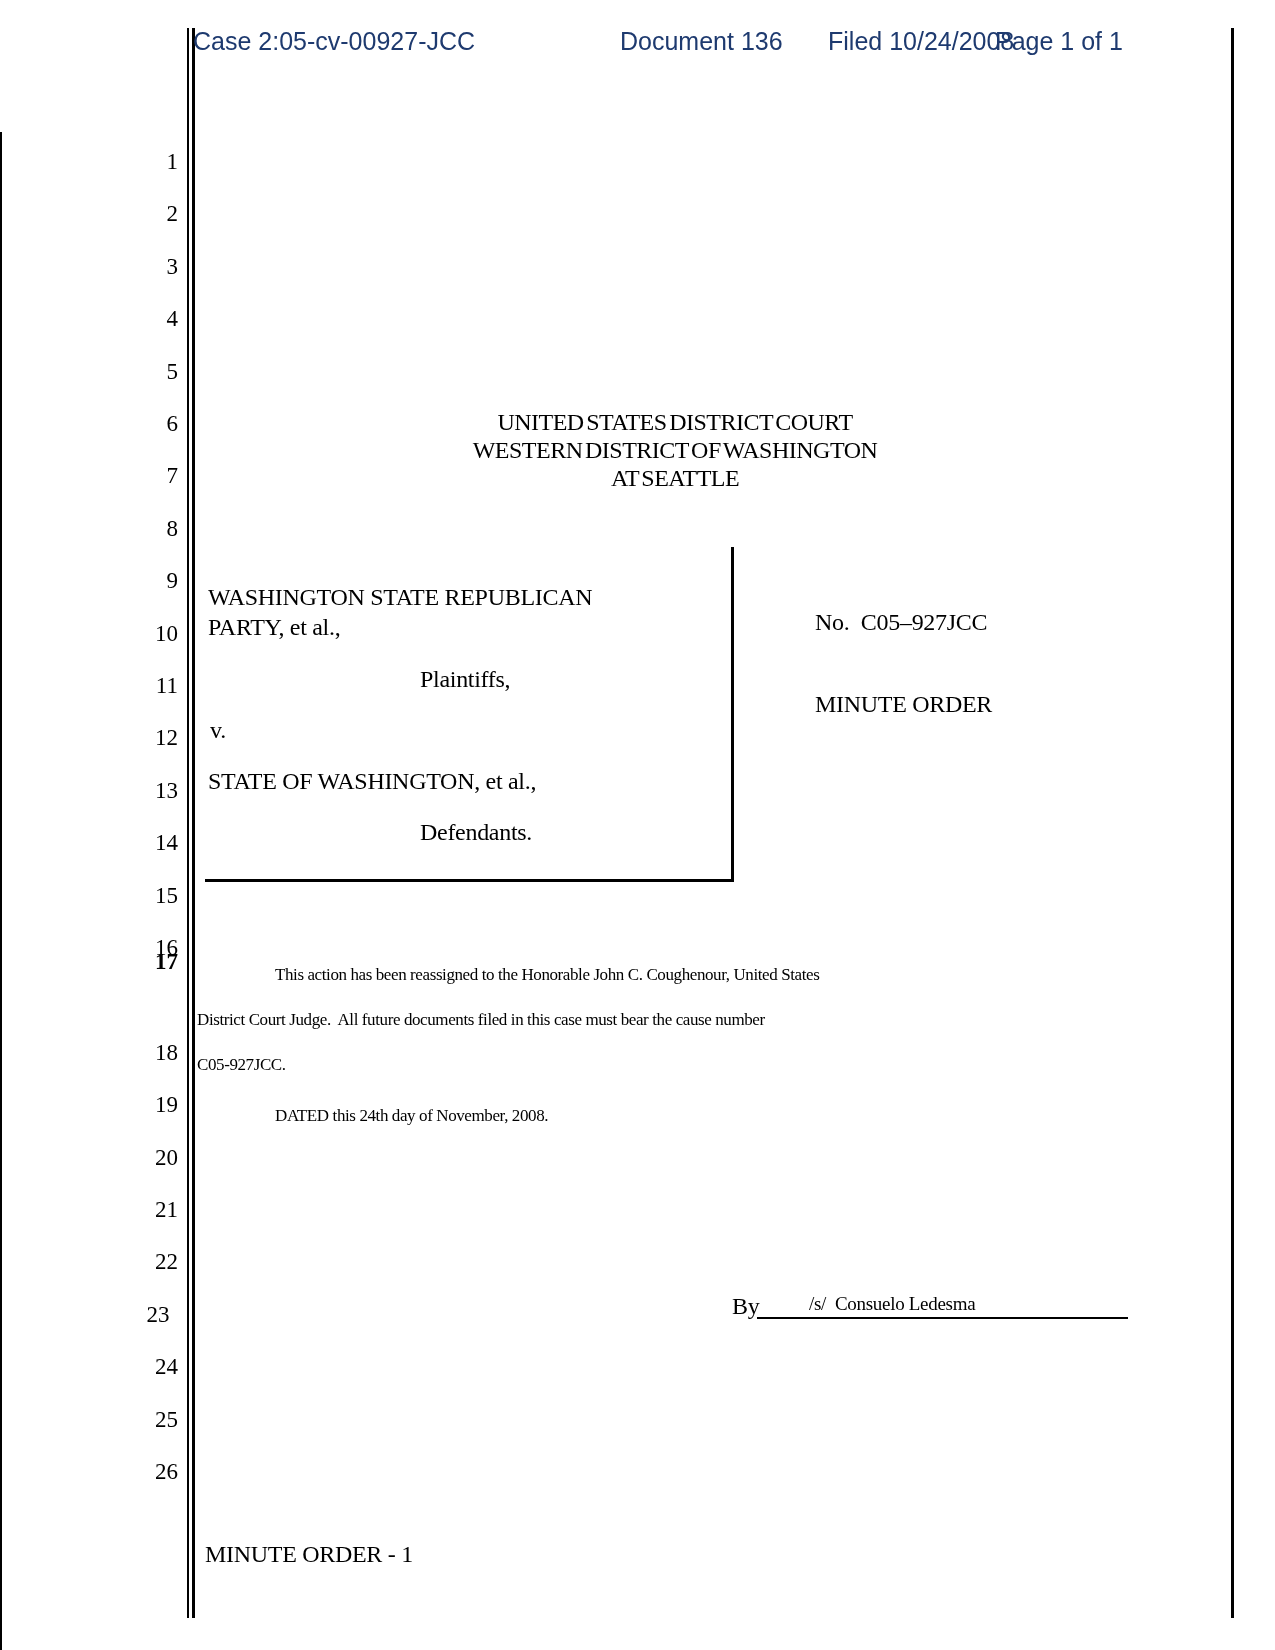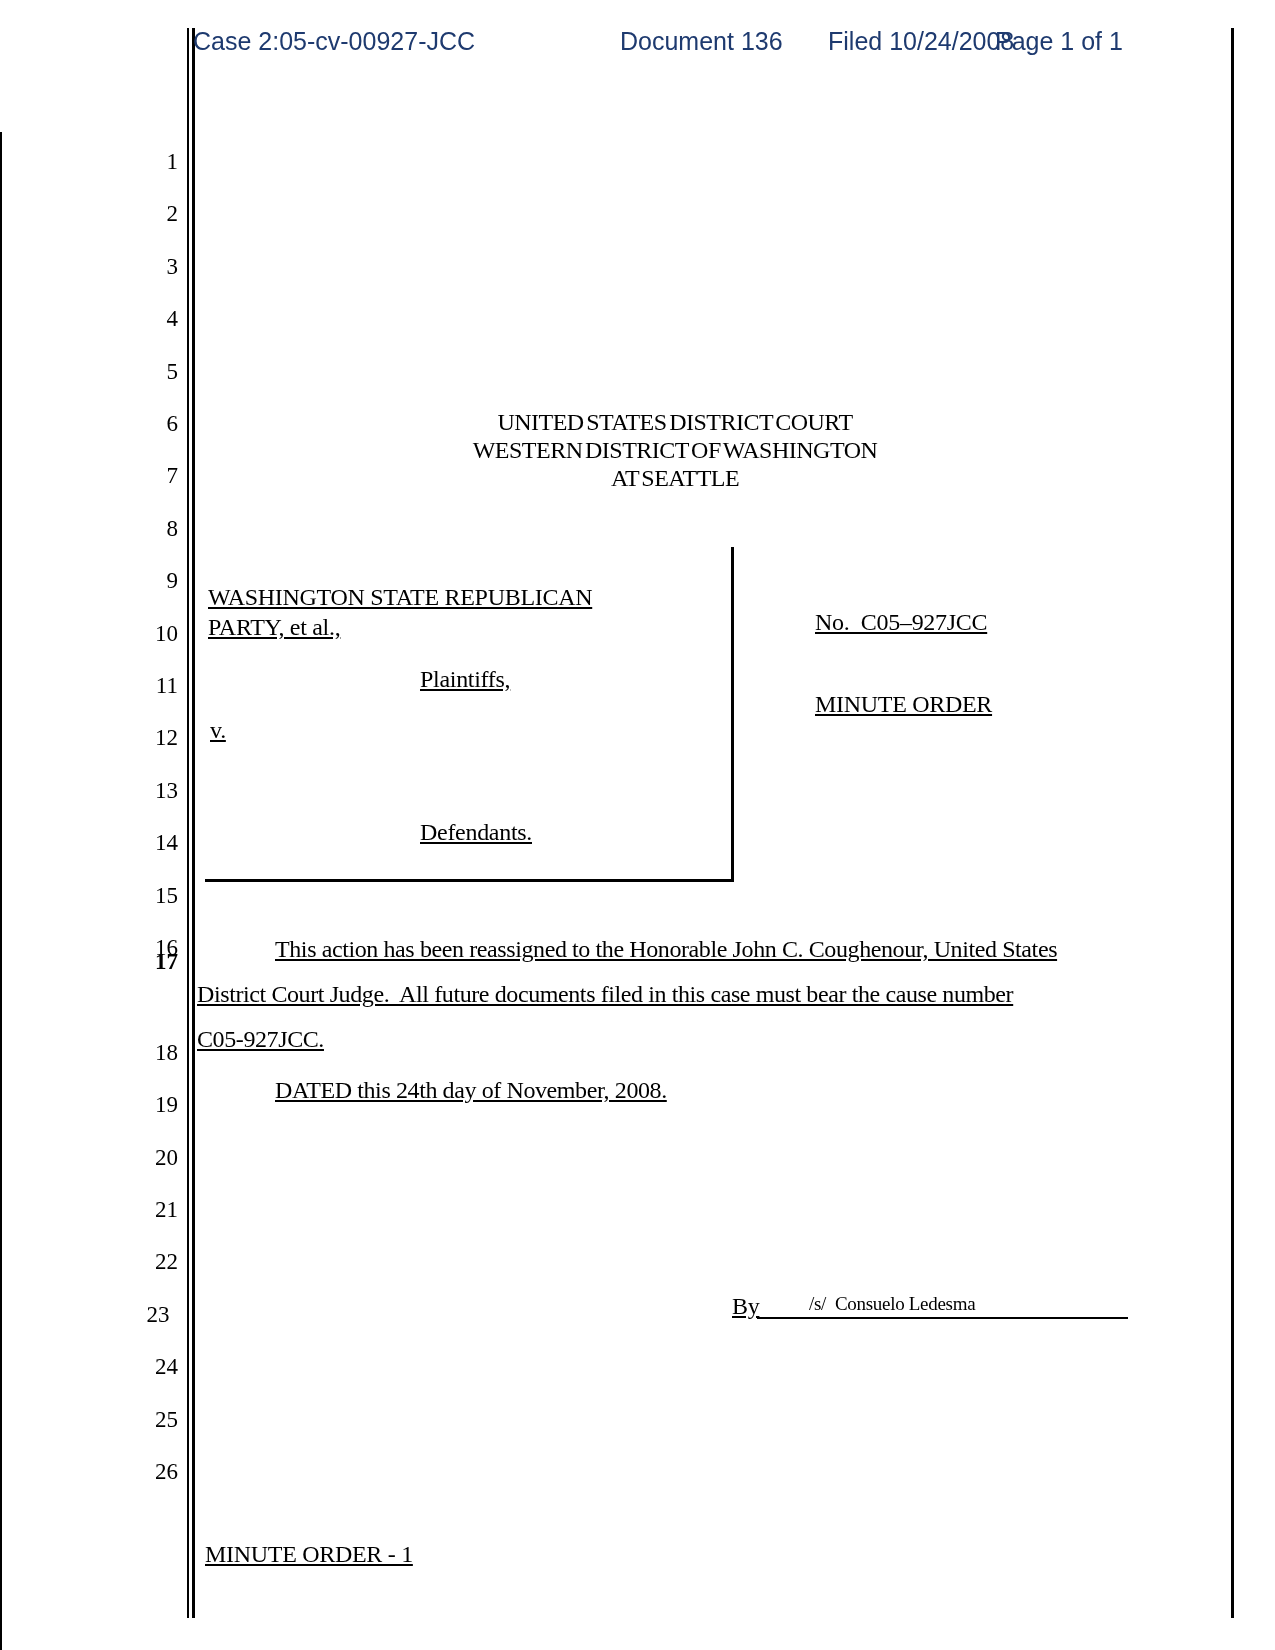--- a/index.html
+++ b/index.html
@@ -9,21 +9,21 @@
   }
   #page {
     position: relative;
     width: 1275px;
     height: 1650px;
     background: #ffffff;
     overflow: hidden;
     font-family: "Liberation Serif", serif;
     color: #000000;
   }
-  .abs { position: absolute; white-space: pre; text-decoration: underline; }
+  .abs { position: absolute; white-space: pre; }
 
   
   .edge-artifact {
     position: absolute;
     left: 0; top: 132px;
     width: 2px; height: 1518px;
     background: #000;
   }
 
   
@@ -64,21 +64,21 @@
     letter-spacing: -0.5px;
     word-spacing: -3px;
   }
 
   
   .cap { font-size: 24px; line-height: 28px; letter-spacing: -0.3px; }
   .caption-box-right  { position: absolute; left: 731px; top: 547px; width: 3px; height: 334px; background: #000; }
   .caption-box-bottom { position: absolute; left: 205px; top: 879px; width: 529px; height: 3px; background: #000; }
 
   
-  .body-line { font-size: 24px; line-height: 28px; letter-spacing: -0.4px; }
+  .body-line { font-size: 17px; line-height: 28px; letter-spacing: -0.4px; margin-top: 26px; }
 
   
   .sig { font-size: 24px; line-height: 28px; letter-spacing: -0.3px; }
   .sig-underline {
     position: absolute;
     left: 757px; top: 1290px;
     width: 371px; height: 27px;
     border-bottom: 2px solid #000;
   }
   .sig-underline span {
@@ -141,20 +141,21 @@
   <div class="court-title" style="top:436px">WESTERN DISTRICT OF WASHINGTON</div>
   <div class="court-title" style="top:464px">AT SEATTLE</div>
 
   <div class="caption-box-right"></div>
   <div class="caption-box-bottom"></div>
 
   <div class="abs cap" style="left:208px; top:583px">WASHINGTON STATE REPUBLICAN</div>
   <div class="abs cap" style="left:208px; top:613px">PARTY, et al.,</div>
   <div class="abs cap" style="left:420px; top:665px">Plaintiffs,</div>
   <div class="abs cap" style="left:210px; top:716px">v.</div>
+  <div class="abs cap" style="left:208px; top:767px">STATE OF WASHINGTON, et al.,</div>
   <div class="abs cap" style="left:420px; top:818px">Defendants.</div>
 
   <div class="abs cap" style="left:815px; top:608px">No.  C05–927JCC</div>
   <div class="abs cap" style="left:815px; top:690px">MINUTE ORDER</div>
 
   <div class="abs body-line" style="left:275px; top:935px">This action has been reassigned to the Honorable John C. Coughenour, United States</div>
   <div class="abs body-line" style="left:197px; top:980px">District Court Judge.  All future documents filed in this case must bear the cause number</div>
   <div class="abs body-line" style="left:197px; top:1025px">C05-927JCC.</div>
   <div class="abs body-line" style="left:275px; top:1076px">DATED this 24th day of November, 2008.</div>
 

